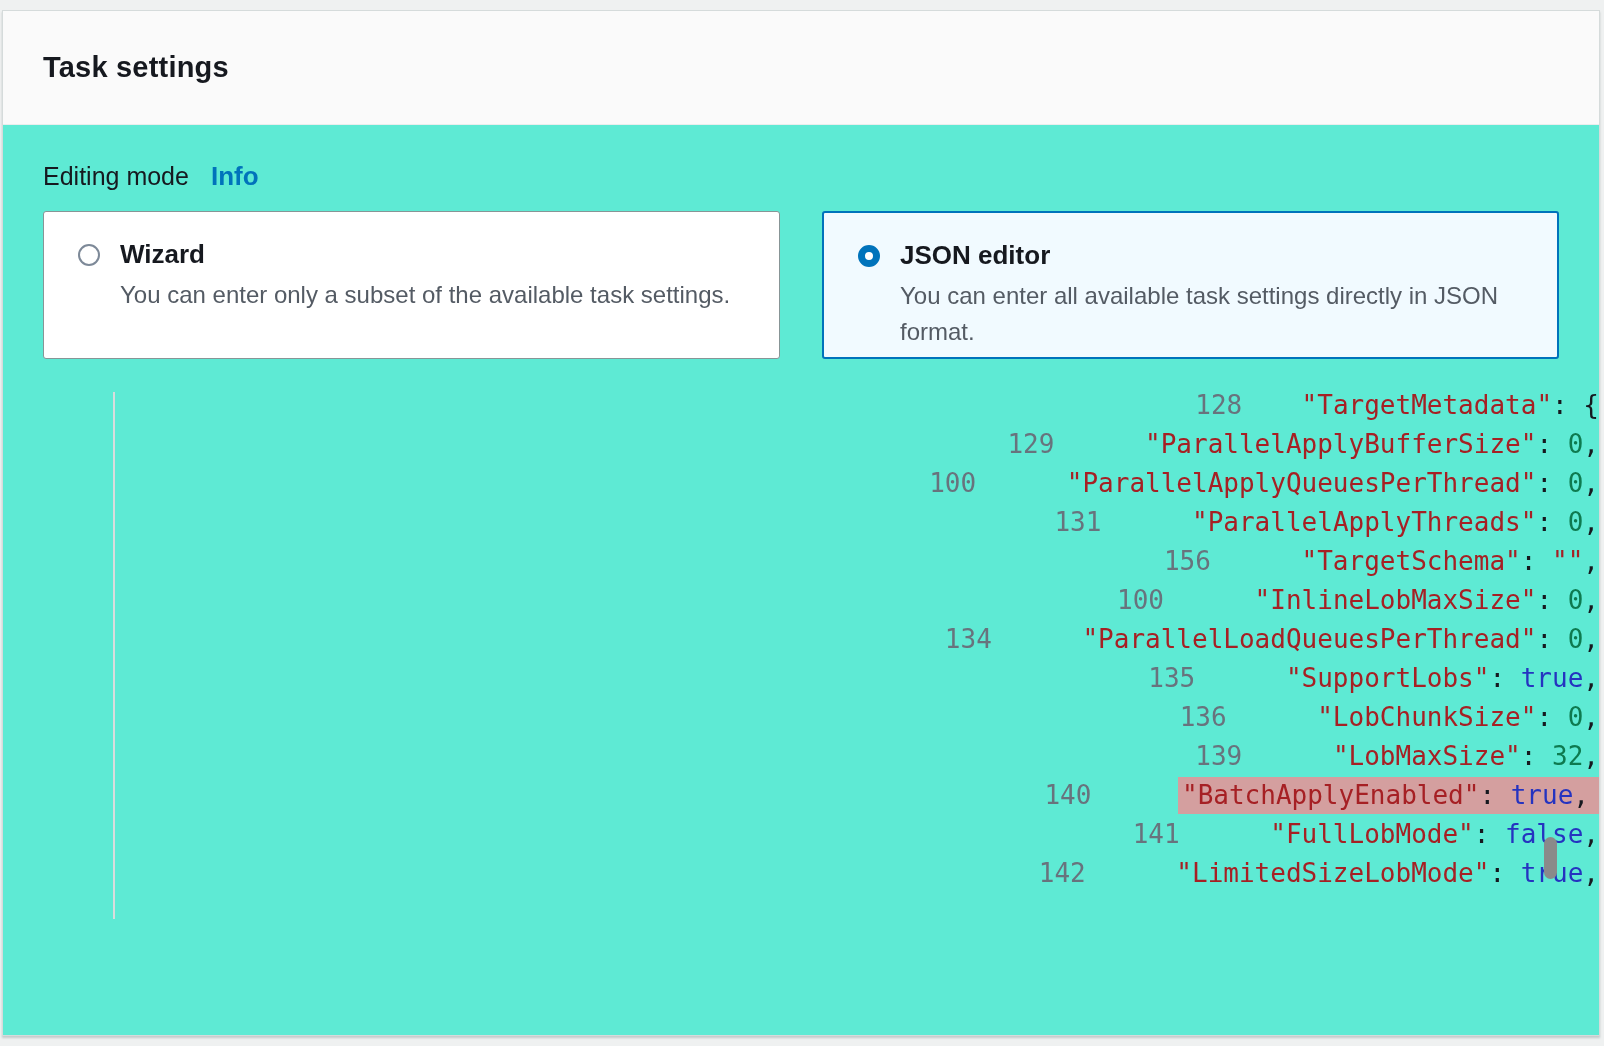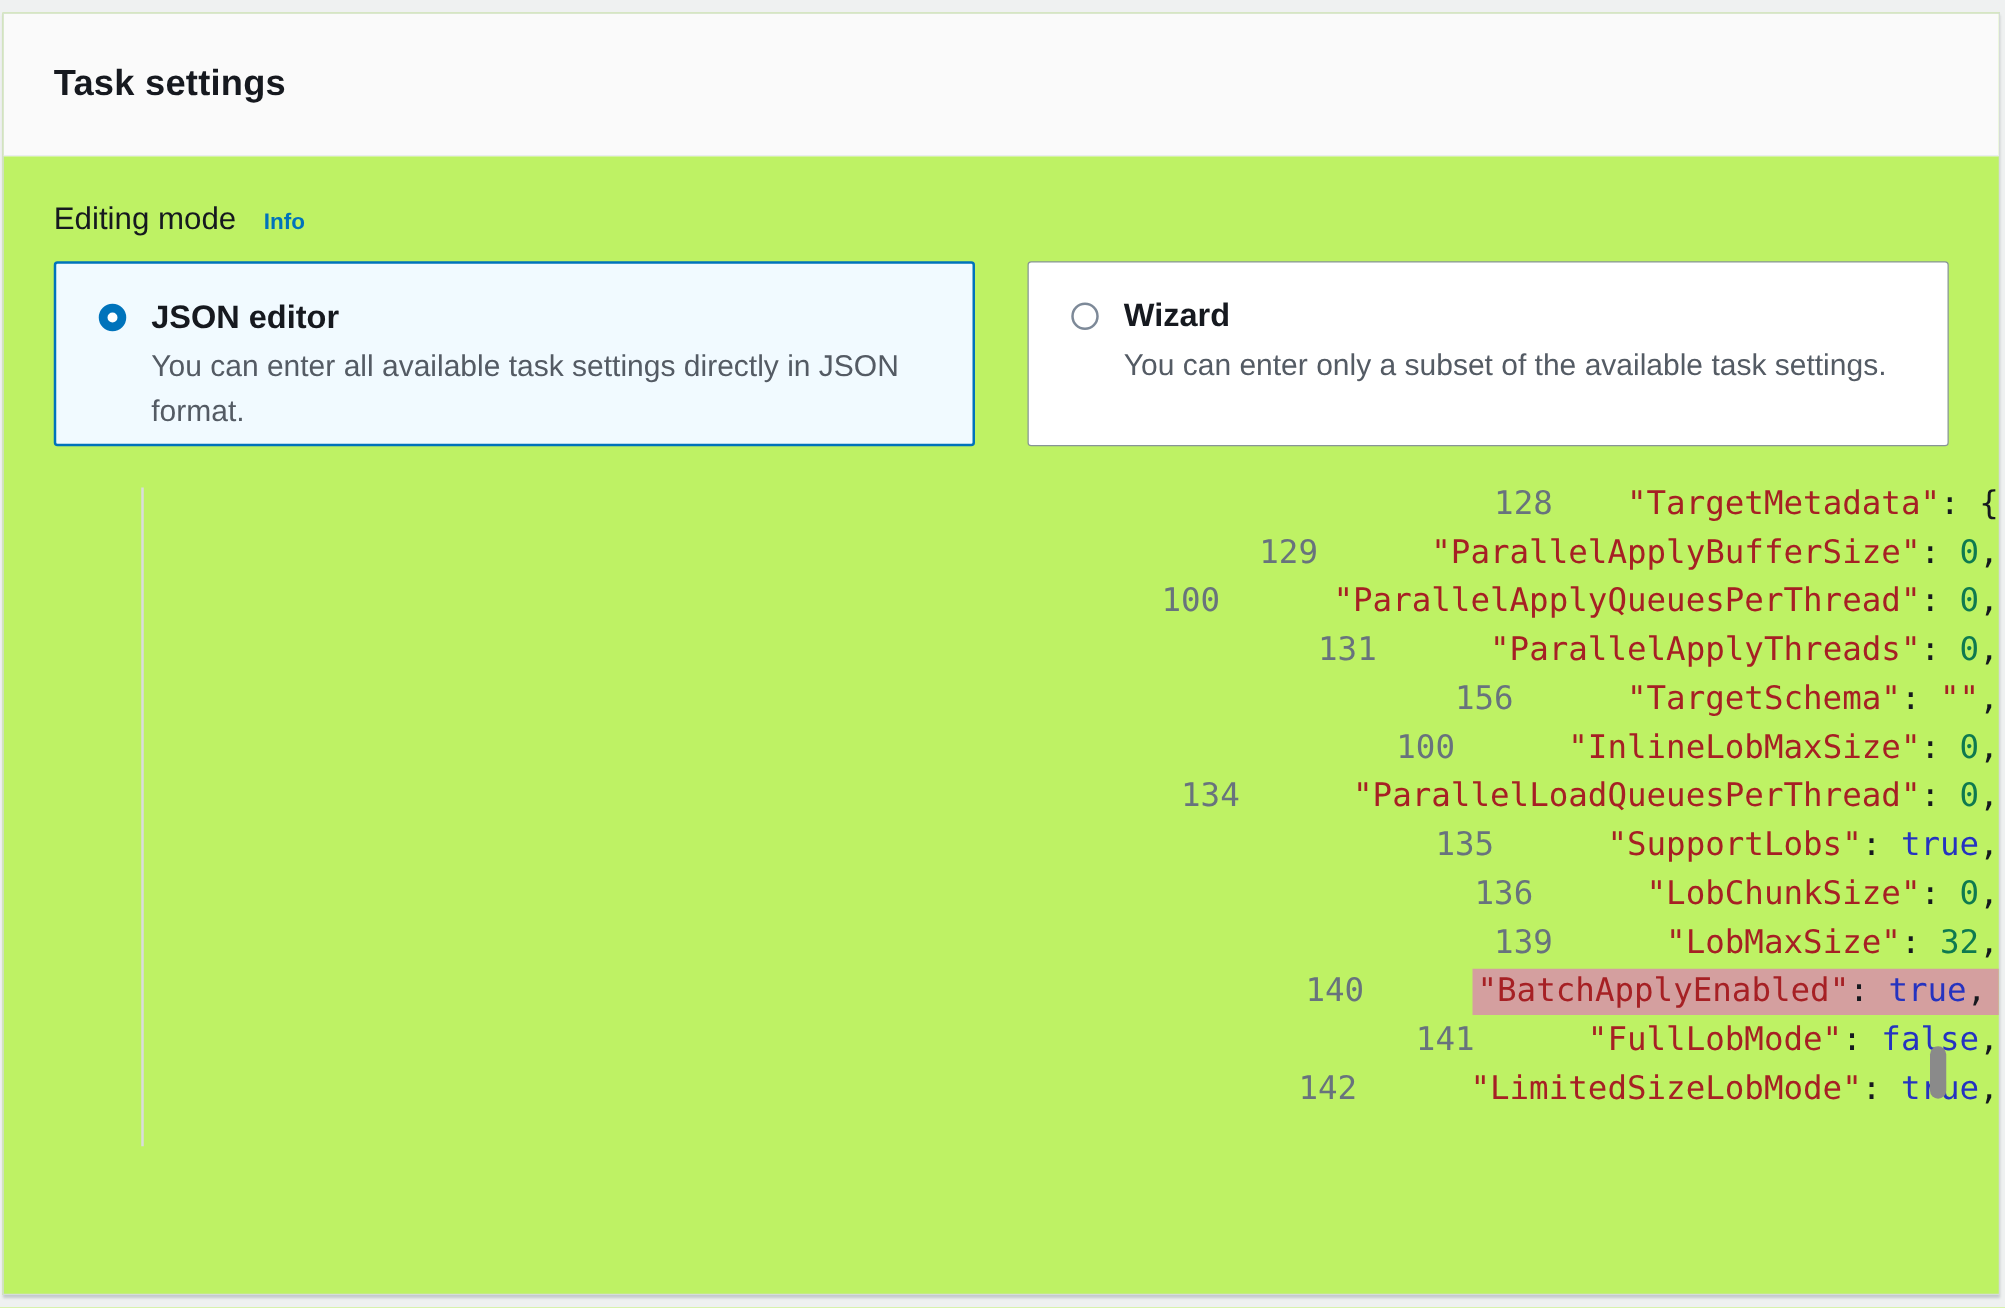--- a/index.html
+++ b/index.html
@@ -7,41 +7,41 @@
   body {
     background:#eff1f1;
     font-family:"Liberation Sans", sans-serif;
     color:#16191f;
     position:relative;
     overflow:hidden;
   }
   .panel {
     position:absolute; left:2px; top:10px;
     width:1598px; height:1026px;
-    background:#bef264;
+    background:#5eead4;
     border:1px solid #d5dbdb;
     box-shadow:0 2px 2px rgba(0,28,36,0.18);
   }
   .panel-header {
     height:114px;
     background:#fafafa;
     border-bottom:1px solid #eaeded;
     display:flex; align-items:center;
     padding-left:40px;
   }
   .panel-title {
     font-size:29px; font-weight:700; color:#16191f; letter-spacing:0.2px;
   }
   .editing-row {
     margin:36px 40px 0 40px;
     display:flex; align-items:baseline;
   }
   .editing-label { font-size:25px; color:#16191f; }
   .info-link {
-    margin-left:22px; font-size:18px; font-weight:700;
+    margin-left:22px; font-size:26px; font-weight:700;
     color:#0073bb; text-decoration:none; cursor:pointer;
   }
   .options-row {
     display:flex; gap:42px;
     margin:19px 40px 0 40px;
   }
   .option-card {
     width:738px; height:148px;
     border:1px solid #879596; border-radius:3px;
     background:#ffffff; cursor:pointer;
@@ -106,34 +106,34 @@
     <div class="panel-title">Task settings</div>
   </div>
 
   <div class="editing-row">
     <span class="editing-label">Editing mode</span>
     <a class="info-link">Info</a>
   </div>
 
   <div class="options-row">
 
+    <div class="option-card">
+      <div class="option-head">
+        <span class="radio"></span>
+        <span class="option-title">Wizard</span>
+      </div>
+      <div class="option-desc">You can enter only a subset of the available task settings.</div>
+    </div>
+
     <div class="option-card selected">
       <div class="option-head">
         <span class="radio checked"></span>
         <span class="option-title">JSON editor</span>
       </div>
       <div class="option-desc">You can enter all available task settings directly in JSON format.</div>
-    </div>
-
-    <div class="option-card">
-      <div class="option-head">
-        <span class="radio"></span>
-        <span class="option-title">Wizard</span>
-      </div>
-      <div class="option-desc">You can enter only a subset of the available task settings.</div>
     </div>
 
   </div>
 
   <div class="code-area">
     <div class="gutter-rule"></div>
     <div>
         <div class="code-line"><span class="ln">128</span><span class="code-text">  <span class="line-content"><span class="tok-str">"TargetMetadata"</span><span class="tok-pun">: {</span></span></span></div>
         <div class="code-line"><span class="ln">129</span><span class="code-text">    <span class="line-content"><span class="tok-str">"ParallelApplyBufferSize"</span><span class="tok-pun">: </span><span class="tok-num">0</span><span class="tok-pun">,</span></span></span></div>
         <div class="code-line"><span class="ln">100</span><span class="code-text">    <span class="line-content"><span class="tok-str">"ParallelApplyQueuesPerThread"</span><span class="tok-pun">: </span><span class="tok-num">0</span><span class="tok-pun">,</span></span></span></div>

